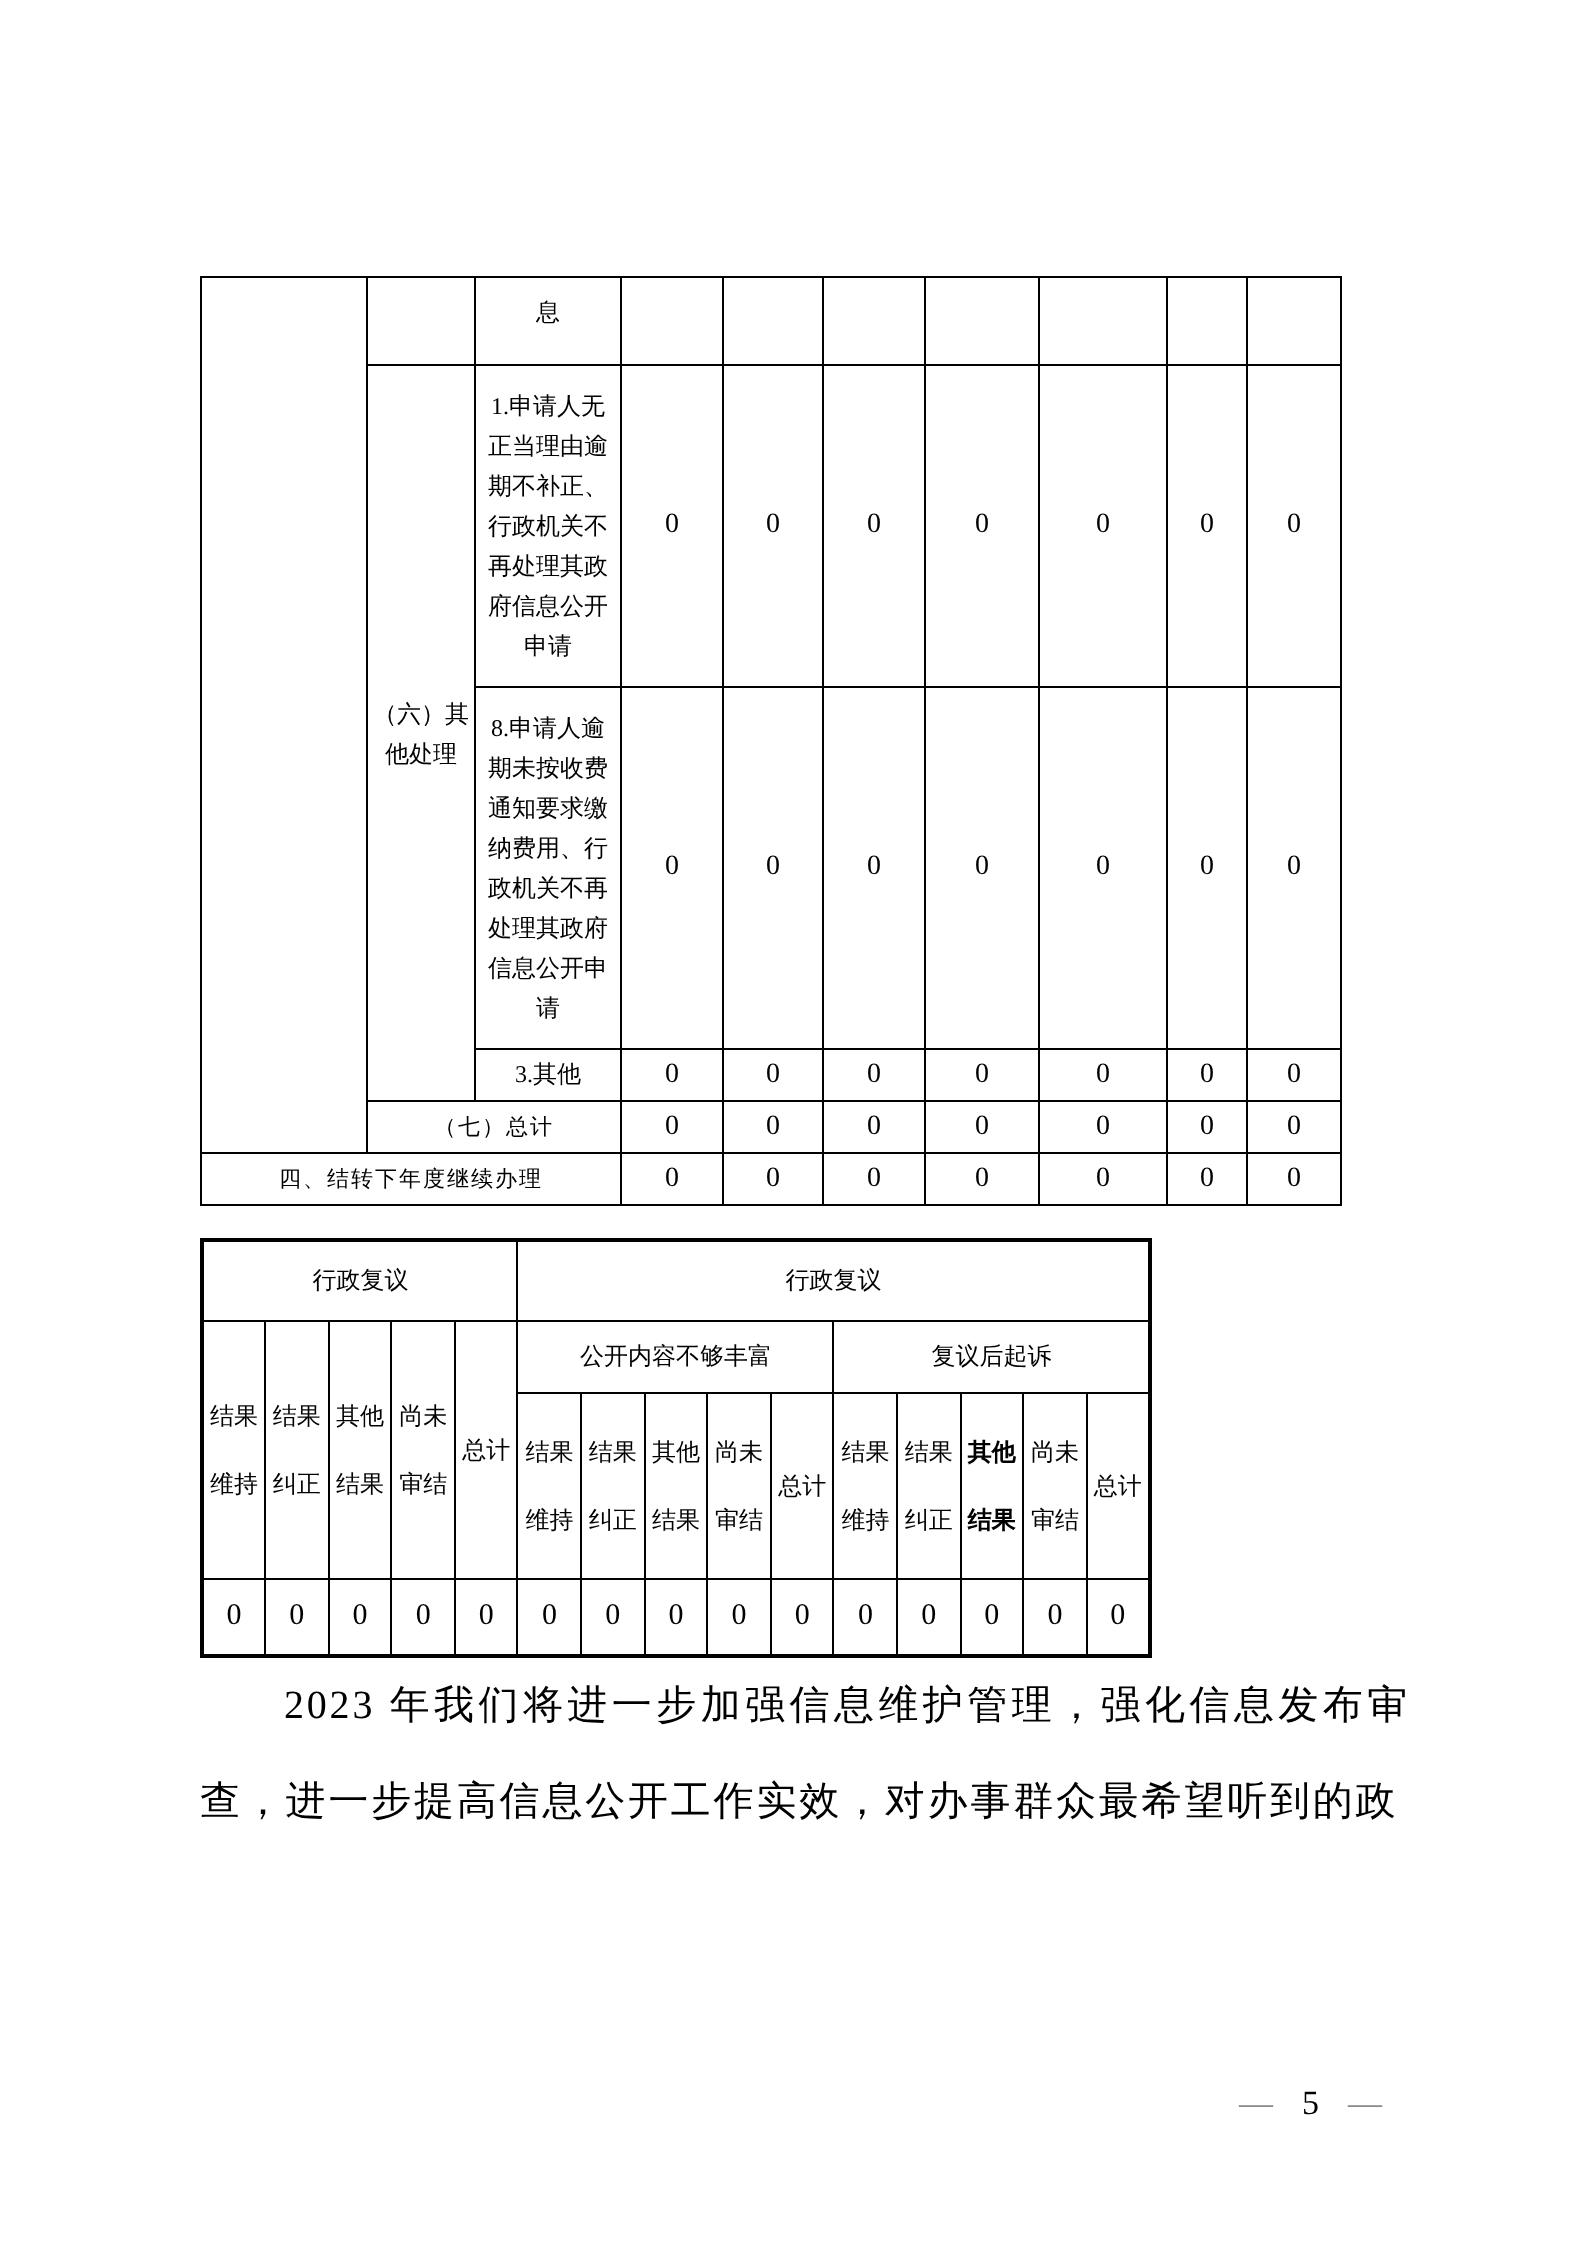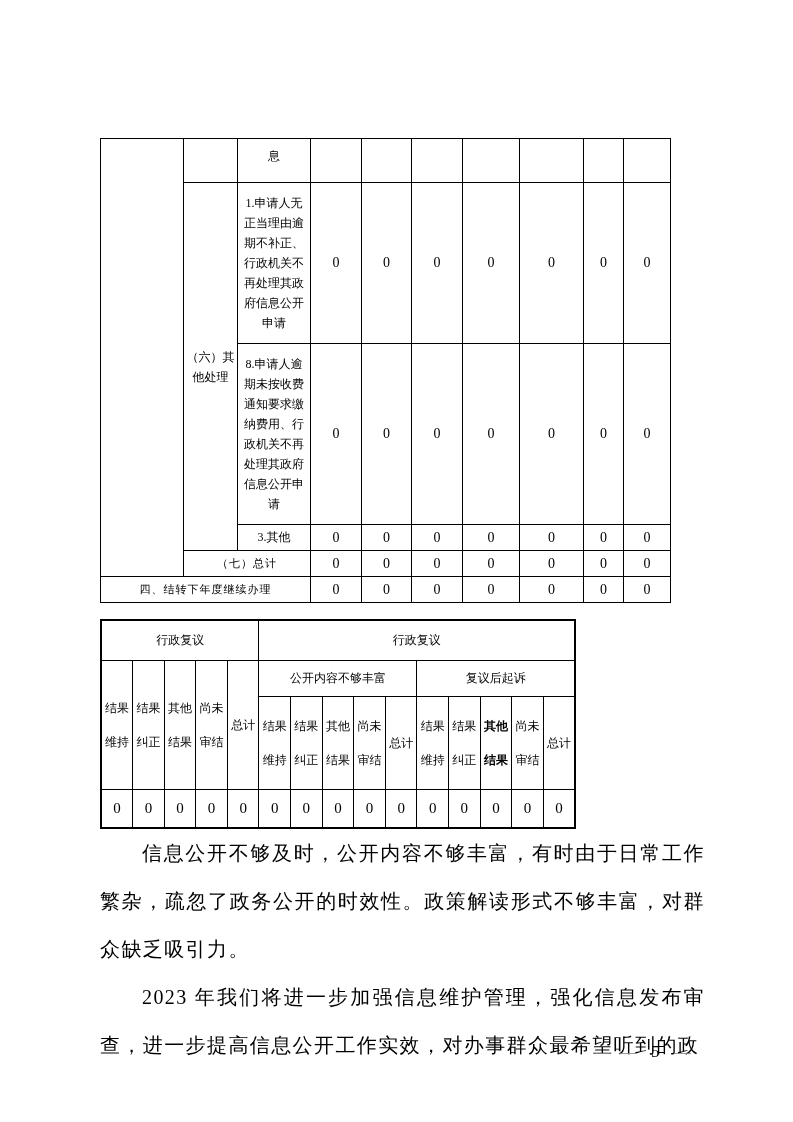--- a/index.html
+++ b/index.html
@@ -195,18 +195,17 @@
       <td class="v">0</td>
       <td class="v">0</td>
       <td class="v">0</td>
       <td class="v">0</td>
       <td class="v">0</td>
     </tr>
   </tbody>
     </table>
 
 
-  <p class="body-par">信息公开不够及时，公开内容不够丰富，有时由于日常工作繁杂，疏忽了政务公开的时效性。政策解读形式不够丰富，对群众缺乏吸引力。</p>
   <p class="body-par">2023 年我们将进一步加强信息维护管理，强化信息发布审查，进一步提高信息公开工作实效，对办事群众最希望听到的政</p>
 
 </div>
 
 <div id="page-number"><span class="dash">—</span>&nbsp;&nbsp;<span>5</span>&nbsp;&nbsp;<span class="dash">—</span></div>
 
 </body></html>

